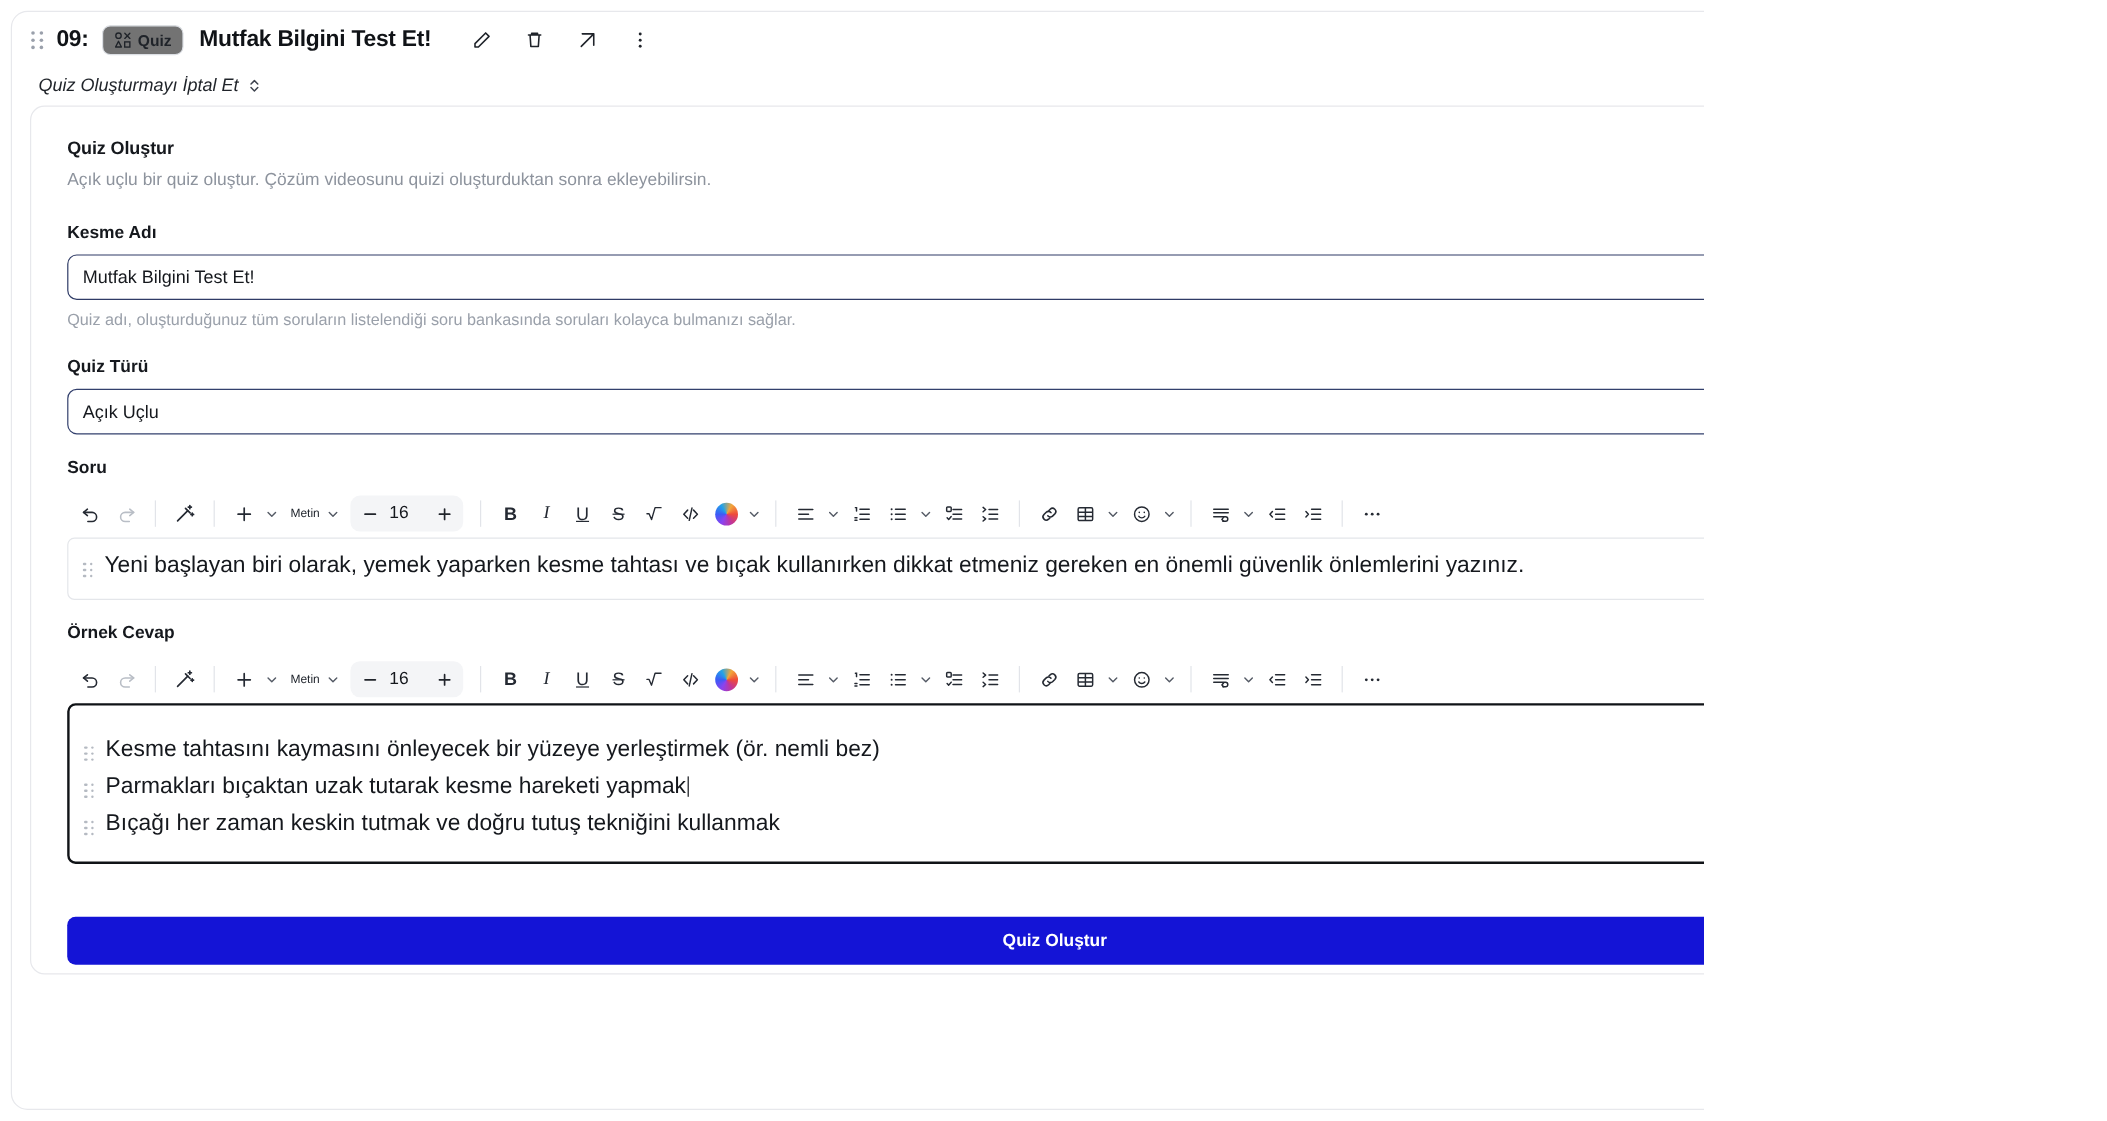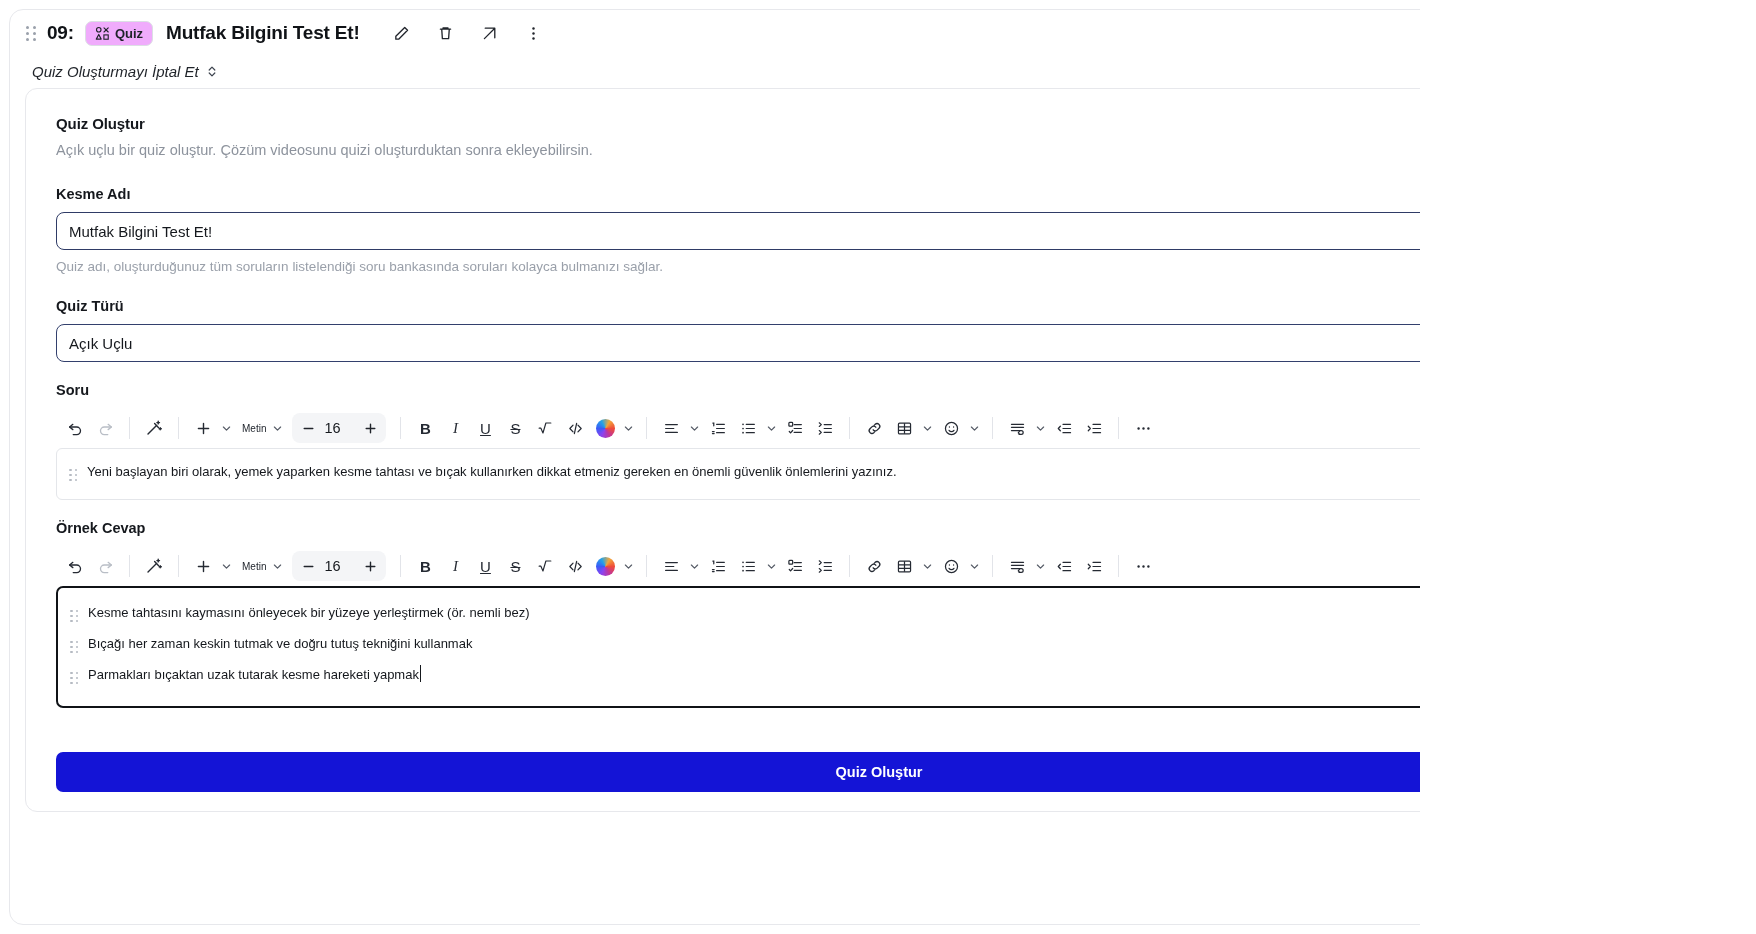--- a/index.html
+++ b/index.html
@@ -48,21 +48,21 @@
   }
   .drag-dots i { display:block; width:3px; height:3px; border-radius:50%; background:#9aa0ab; }
   .hdr-index {
     font-size: 19px; font-weight: 700; color: #101317;
     letter-spacing: -0.2px; margin-right: 11px;
   }
   .quiz-chip {
     display: inline-flex; align-items: center; gap: 5px;
     height: 25px; padding: 0 9px;
     border: 1px solid #dcdfe4; border-radius: 7px;
-    background: #f0abfc;
+    background: #737373;
   }
   .quiz-chip .chip-label { font-size: 13px; font-weight: 600; color: #1f2329; }
   .hdr-title {
     font-size: 19px; font-weight: 700; color: #101317;
     letter-spacing: -0.2px; margin-left: 13px;
   }
   .hdr-actions { display: flex; align-items: center; margin-left: 20px; }
   .icon-btn {
     width: 44px; height: 34px;
     display: flex; align-items: center; justify-content: center;
@@ -174,39 +174,39 @@
 
   
   .editor-body {
     width: 1646px;
     border: 1px solid #e4e6ea; border-radius: 6px;
     background: #fff;
     padding: 12px 14px 12px 10px;
   }
   .editor-body.focused {
     border: 2px solid #101317; border-radius: 7px;
-    padding: 14px 14px 16px 10px;
+    padding: 26px 14px 16px 10px;
   }
   .line {
     display: flex; align-items: flex-start; gap: 8px;
     min-height: 26px;
   }
   .line + .line { margin-top: 5px; }
   .line-handle {
     width: 12px; height: 22px;
     display: grid;
     grid-template-columns: 2.5px 2.5px;
     grid-template-rows: 2.5px 2.5px 2.5px;
     gap: 2.5px 3px;
     align-content: center; justify-content: center;
     flex: 0 0 auto; margin-top: 3px; cursor: grab;
   }
   .line-handle i { display:block; width:2.5px; height:2.5px; border-radius:50%; background:#b5bac2; }
   .line-text {
-    font-size: 13px; color: #15181d; line-height: 22px;
+    font-size: 19px; color: #15181d; line-height: 22px;
   }
   .caret-bar {
     display: inline-block; width: 1.4px; height: 17px;
     background: #15181d; vertical-align: -3px; margin-left: 1px;
   }
 
   
   .submit-btn {
     width: 1646px; height: 40px;
     background: #1414d6; color: #ffffff;
@@ -833,32 +833,32 @@
           </div>
           <div class="line">
             <span class="line-handle">
                 <i></i>
                 <i></i>
                 <i></i>
                 <i></i>
                 <i></i>
                 <i></i>
               </span>
-            <span class="line-text">Bıçağı her zaman keskin tutmak ve doğru tutuş tekniğini kullanmak</span>
+            <span class="line-text"><span>Parmakları bıçaktan uzak tutarak kesme hareketi yapmak</span><span class="caret-bar"></span></span>
           </div>
           <div class="line">
             <span class="line-handle">
                 <i></i>
                 <i></i>
                 <i></i>
                 <i></i>
                 <i></i>
                 <i></i>
               </span>
-            <span class="line-text"><span>Parmakları bıçaktan uzak tutarak kesme hareketi yapmak</span><span class="caret-bar"></span></span>
+            <span class="line-text">Bıçağı her zaman keskin tutmak ve doğru tutuş tekniğini kullanmak</span>
           </div>
         </div>
       </div>
 
       <button class="submit-btn">Quiz Oluştur</button>
 
     </div>
   </div>
 </div>
 

